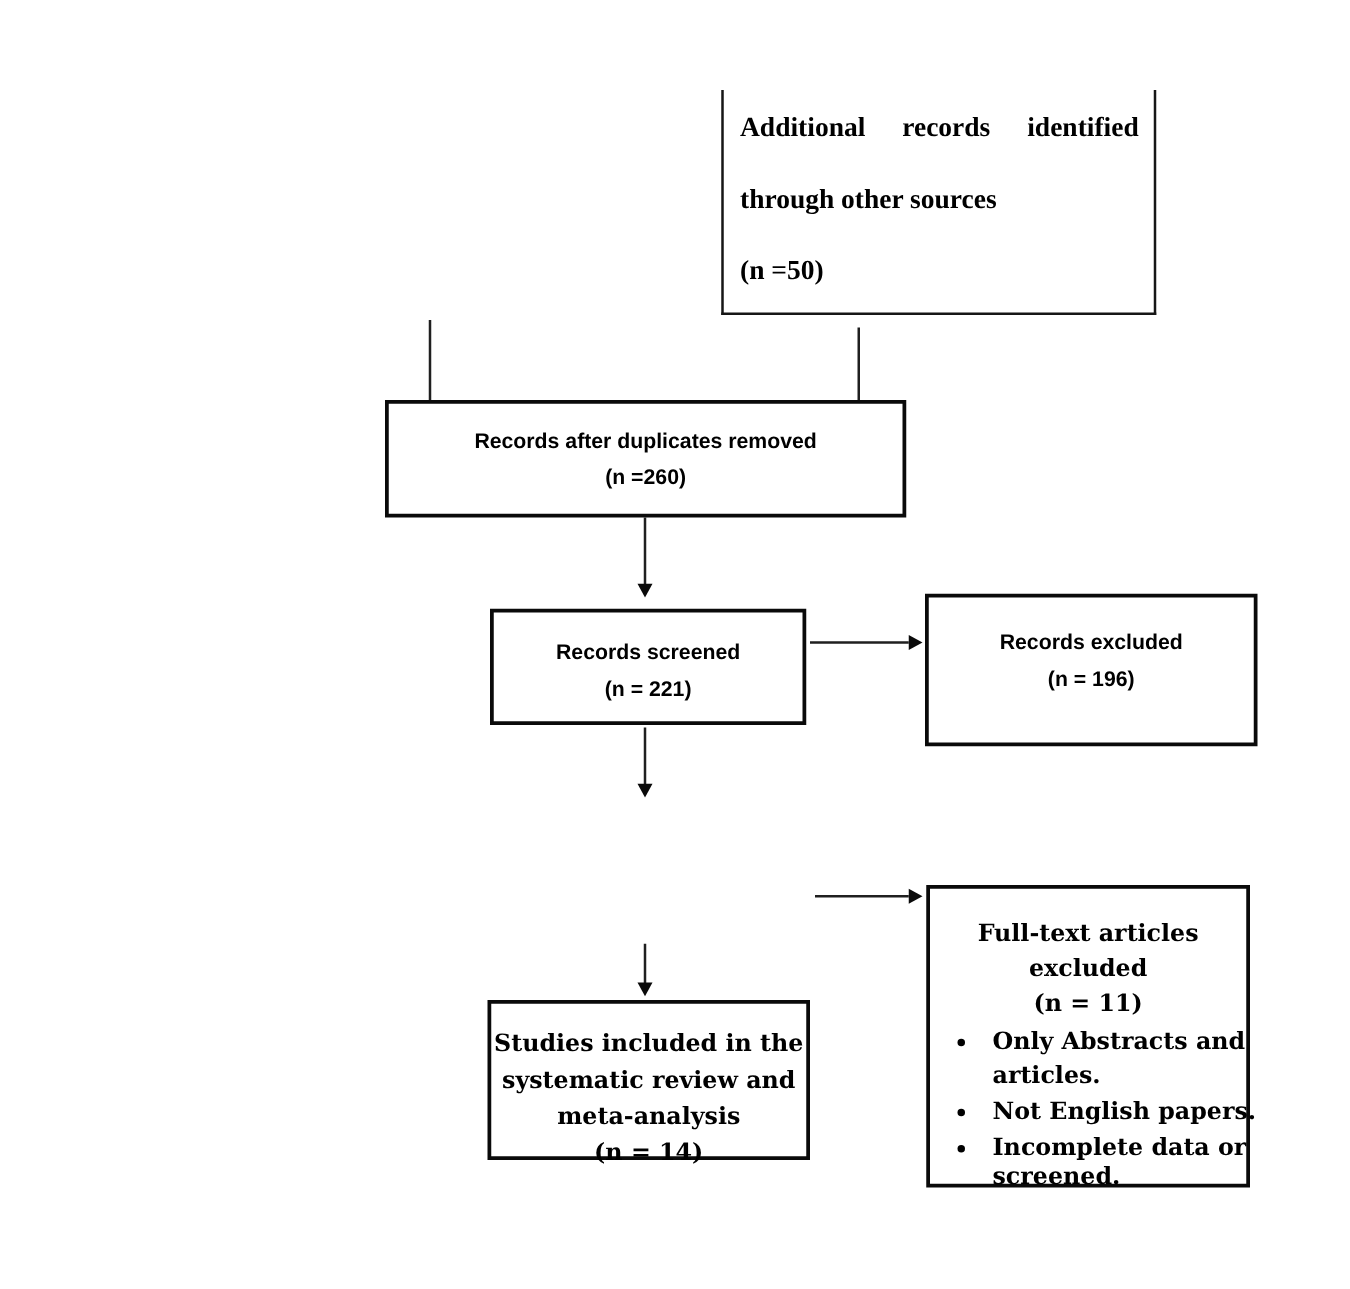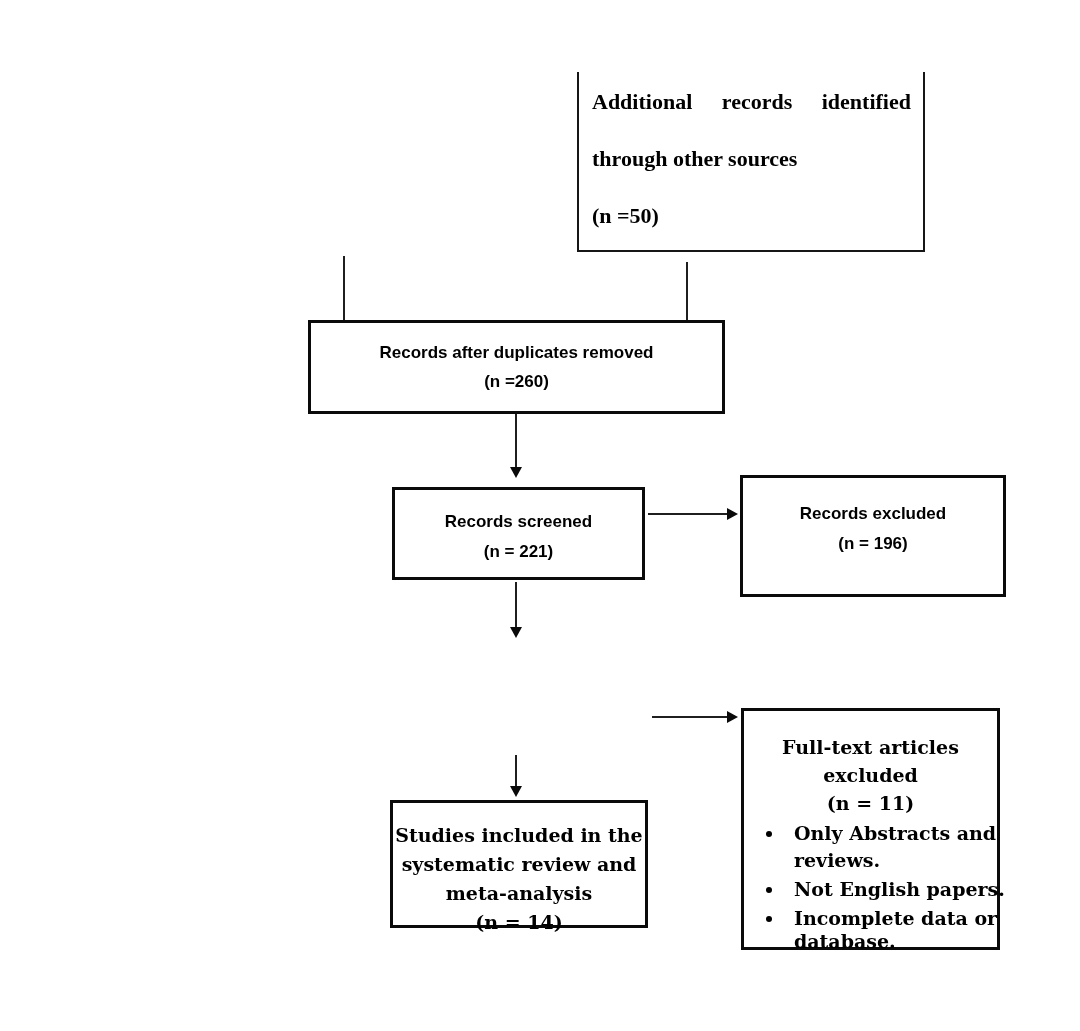--- a/index.html
+++ b/index.html
@@ -136,30 +136,30 @@
   <div class="ah-right" style="left:727px; top:711px;"></div>
 
   <div class="box cam-box ftexcluded">
     <div class="line">Full-text articles</div>
     <div class="line">excluded</div>
     <div class="line">(n = 11)</div>
     <div class="bullets">
       <div class="bullet">
         <span class="dot"></span>
         <div class="line">Only Abstracts and</div>
-        <div class="line">reviews.</div>
+        <div class="line">articles.</div>
       </div>
       <div class="bullet">
         <span class="dot"></span>
         <div class="line">Not English papers.</div>
       </div>
       <div class="bullet">
         <span class="dot"></span>
         <div class="line">Incomplete data or</div>
-        <div class="line tight">database.</div>
+        <div class="line tight">screened.</div>
       </div>
     </div>
   </div>
 
   <div class="vline" style="left:515px; top:755px; height:33px;"></div>
   <div class="ah-down" style="left:510px; top:786px;"></div>
 
   <div class="box cam-box included">
     <div class="line">Studies included in the</div>
     <div class="line">systematic review and</div>

